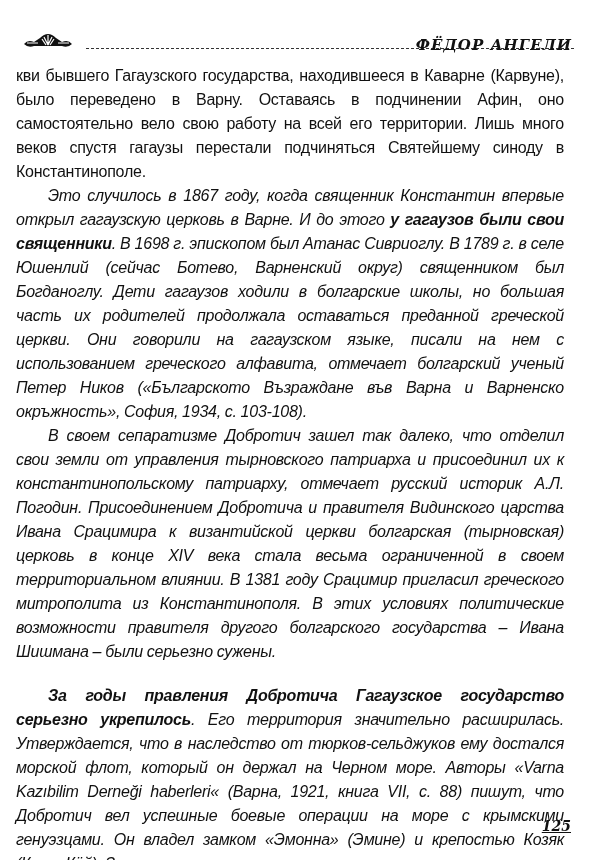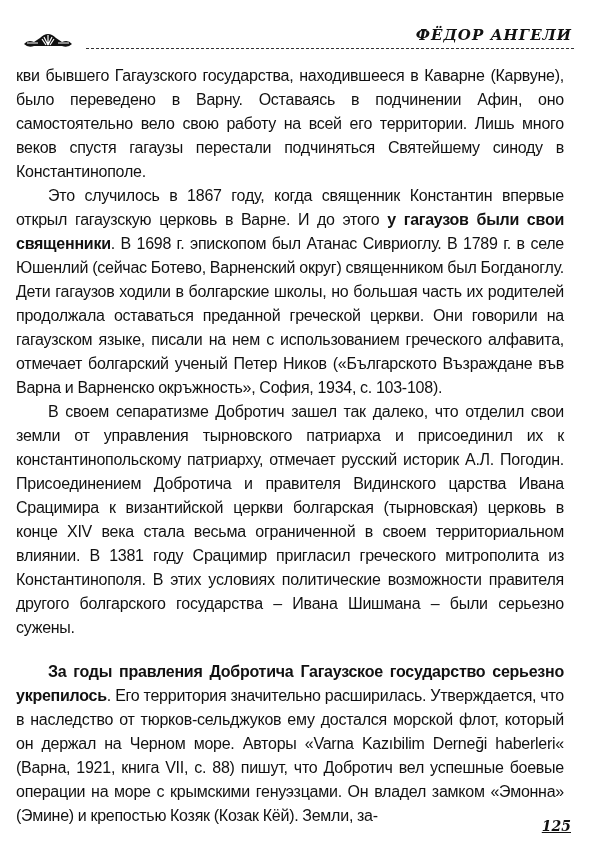--- a/index.html
+++ b/index.html
@@ -11,32 +11,32 @@
       position: absolute; left: 0; top: 0; width: 600px; height: 60px;
     }
     .ornament {
       position: absolute; left: 22px; top: 30px; width: 52px; height: 20px;
     }
     .rule {
       position: absolute; left: 86px; top: 48px; width: 488px; height: 0;
       border-top: 1.6px dashed #333333;
     }
     .running-title {
-      position: absolute; right: 28px; top: 26px;
+      position: absolute; right: 28px; top: 36px;
       font-family: "DejaVu Serif", serif; font-weight: bold; font-style: italic;
       font-size: 15px; letter-spacing: 1px; color: #111;
     }
     .text {
       position: absolute; left: 16px; top: 64px; width: 548px;
       font-family: "Liberation Sans", sans-serif;
       font-size: 16px; line-height: 24px;
       text-align: justify; letter-spacing: -0.25px; word-spacing: -0.3px;
     }
     .text p { margin: 0; }
-    .text p.indent { text-indent: 32px; }
+    .text p.indent { text-indent: 32px; font-style: italic; }
     .text p.gap { margin-top: 20px; }
     .text b { font-weight: bold; }
     .page-number {
       position: absolute; right: 29px; top: 818px;
       font-family: "DejaVu Serif", serif; font-weight: bold; font-style: italic;
       font-size: 14px; color: #111; text-decoration: underline;
     }
   </style>
 </head>
 <body>

